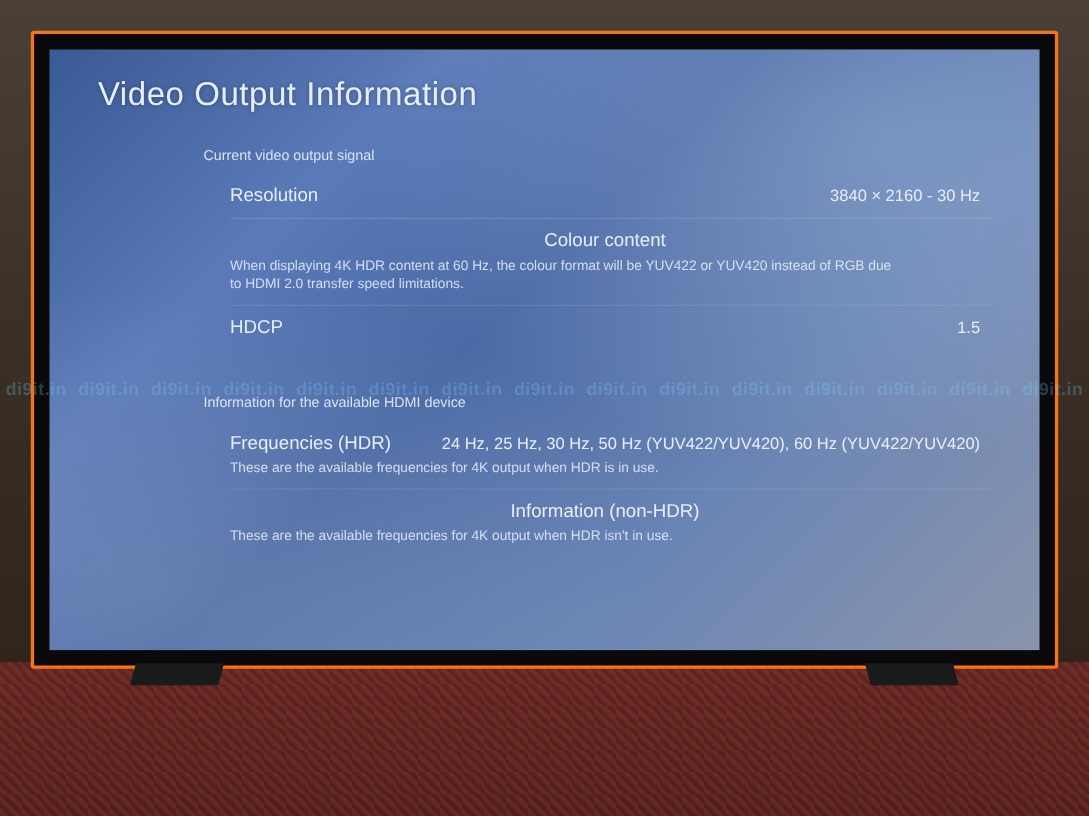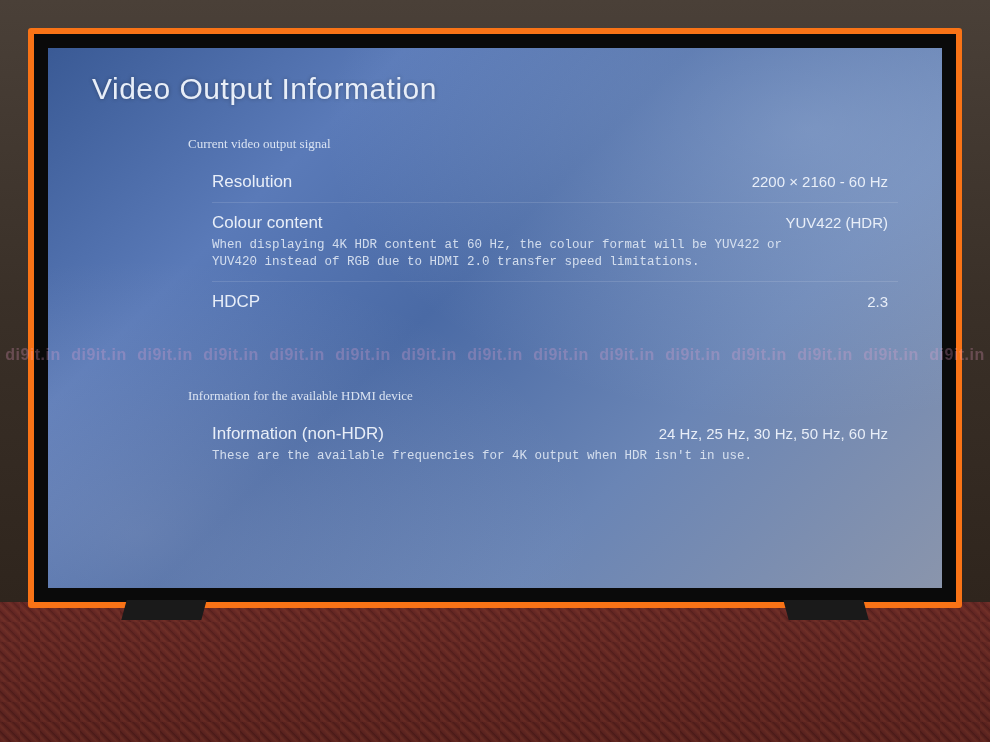--- a/index.html
+++ b/index.html
@@ -38,21 +38,21 @@
     }
 
     
     .tv-frame {
       position: absolute;
       top: 28px;
       left: 28px;
       right: 28px;
       height: 580px;
       background: #0a0a0a;
-      border: 6px solid #f97316;
+      border: 3px solid #f97316;
       border-radius: 3px;
     }
 
     .tv-stand {
       position: absolute;
       bottom: -18px;
       width: 80px;
       height: 20px;
       background: #1a1a1a;
       transform: skewX(-15deg);
@@ -79,23 +79,22 @@
       letter-spacing: 0.5px;
       margin-bottom: 30px;
       text-shadow: 0 0 4px rgba(0,0,0,0.3);
     }
 
     .section-header {
       font-size: 13px;
       font-weight: 400;
       margin-left: 96px;
       margin-bottom: 10px;
-      margin-top: 28px;
+      margin-top: 2px;
       color: rgba(232,238,248,0.9);
-      font-family: Liberation Serif, serif;
     }
 
     .row {
       margin-left: 120px;
       padding-right: 10px;
       border-bottom: 1px solid rgba(255,255,255,0.12);
       padding-top: 10px;
       padding-bottom: 10px;
       position: relative;
     }
@@ -123,21 +122,20 @@
       flex: 1;
     }
 
     .row-desc {
       font-size: 12.5px;
       font-weight: 400;
       color: rgba(232,238,248,0.85);
       margin-top: 4px;
       line-height: 1.35;
       max-width: 90%;
-      font-family: Liberation Mono, monospace;
     }
 
     .sections-gap {
       height: 38px;
       position: relative;
     }
 
     
     .watermark-band {
       position: absolute;
@@ -145,21 +143,21 @@
       left: 0;
       width: 100%;
       height: 22px;
       display: flex;
       justify-content: space-around;
       align-items: center;
       opacity: 0.25;
       pointer-events: none;
       font-size: 16px;
       font-weight: 700;
-      color: #f9a8d4;
+      color: #7dd3fc;
       letter-spacing: 0.5px;
     }
 
     .watermark-band span {
       white-space: nowrap;
     }
 
   </style>
 </head>
 <body>
@@ -173,49 +171,54 @@
 
   <div class="screen">
 
     <div class="page-title">Video Output Information</div>
 
     <div class="section-header">Current video output signal</div>
 
     <div class="row">
       <div class="row-top">
         <div class="row-label">Resolution</div>
-        <div class="row-value">2200 × 2160 - 60 Hz</div>
+        <div class="row-value">3840 × 2160 - 30 Hz</div>
       </div>
     </div>
 
     <div class="row">
       <div class="row-top">
         <div class="row-label">Colour content</div>
-        <div class="row-value">YUV422 (HDR)</div>
       </div>
       <div class="row-desc">When displaying 4K HDR content at 60 Hz, the colour format will be YUV422 or YUV420 instead of RGB due to HDMI 2.0 transfer speed limitations.</div>
     </div>
 
     <div class="row no-border">
       <div class="row-top">
         <div class="row-label">HDCP</div>
-        <div class="row-value">2.3</div>
+        <div class="row-value">1.5</div>
       </div>
     </div>
 
     <div class="sections-gap"></div>
 
     <div class="section-header">Information for the available HDMI device</div>
 
 
+    <div class="row">
+      <div class="row-top">
+        <div class="row-label">Frequencies (HDR)</div>
+        <div class="row-value">24 Hz, 25 Hz, 30 Hz, 50 Hz (YUV422/YUV420), 60 Hz (YUV422/YUV420)</div>
+      </div>
+      <div class="row-desc">These are the available frequencies for 4K output when HDR is in use.</div>
+    </div>
 
     <div class="row no-border">
       <div class="row-top">
         <div class="row-label">Information (non-HDR)</div>
-        <div class="row-value">24 Hz, 25 Hz, 30 Hz, 50 Hz, 60 Hz</div>
       </div>
       <div class="row-desc">These are the available frequencies for 4K output when HDR isn't in use.</div>
     </div>
 
   </div>
 </div>
 
 <div class="watermark-band">
   <span>di9it.in</span>
   <span>di9it.in</span>

